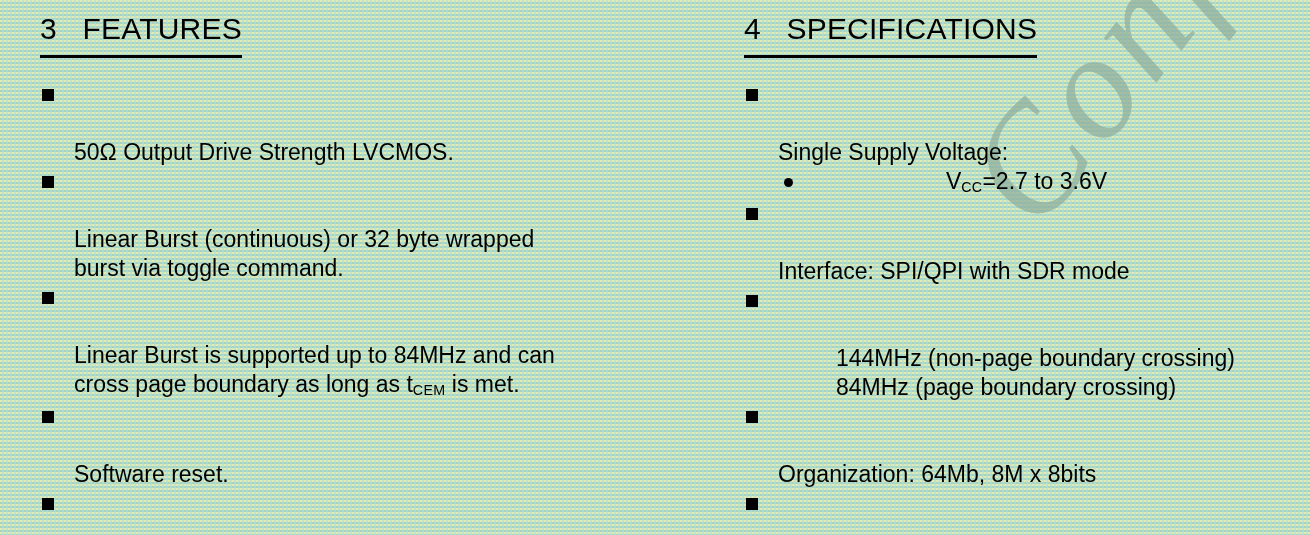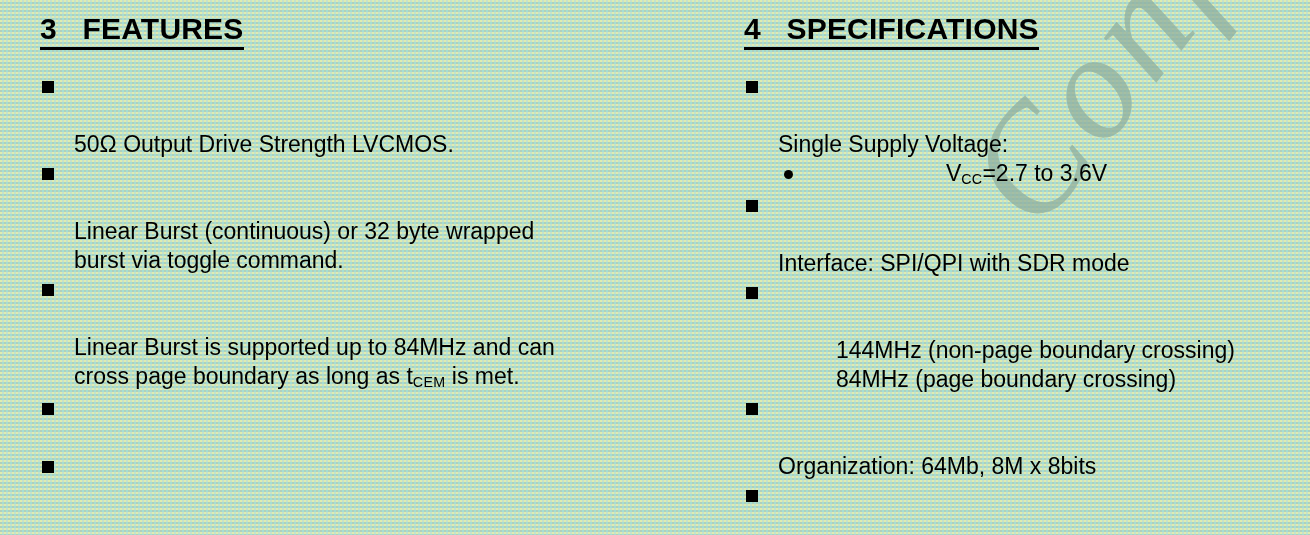--- a/index.html
+++ b/index.html
@@ -65,25 +65,25 @@
     padding: 12px 0 0 32px;
   }
   #specifications-column {
     width: 538px;
     padding: 12px 0 0 36px;
   }
 
   
   .section-heading {
     font-size: 30px;
-    font-weight: bold;
+    font-weight: normal;
     letter-spacing: 0.2px;
     display: inline-block;
     border-bottom: 3px solid #000;
-    padding-bottom: 1px;
+    padding-bottom: 9px;
     margin: 0 0 22px 8px;
     white-space: pre;
   }
 
   
   ul.bullet-list {
     list-style: none;
     margin: 0;
     padding: 0;
   }
@@ -165,20 +165,21 @@
       </li>
 
       <li class="bullet-item">
         <span class="sq-bullet"></span>
         <span>Linear Burst is supported up to 84MHz and can
 cross page boundary as long as t</span><sub>CEM</sub><span> is met.</span>
       </li>
 
       <li class="bullet-item">
         <span class="sq-bullet"></span>
+        <span>Software reset.</span>
       </li>
 
       <li class="bullet-item">
         <span class="sq-bullet"></span>
         
       </li>
 
     </ul>
   </div>
 

